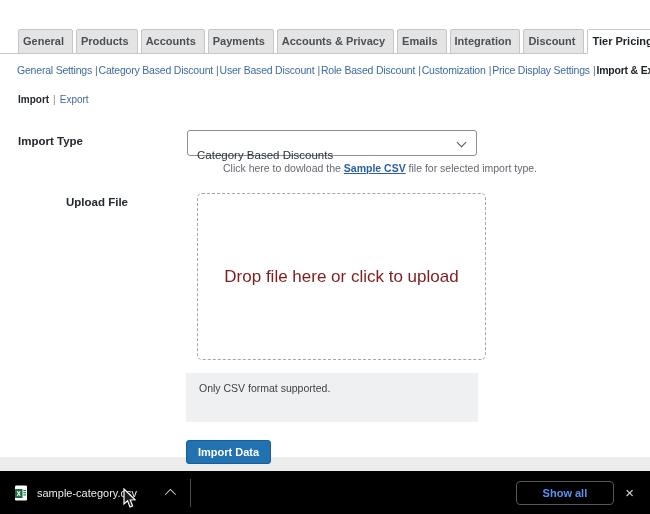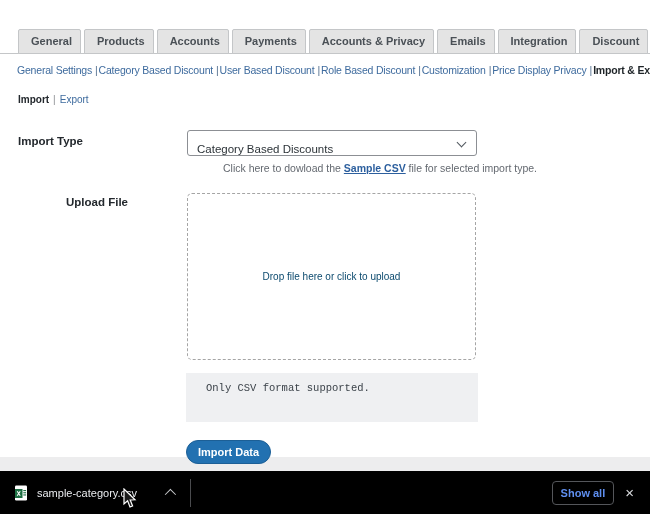--- a/index.html
+++ b/index.html
@@ -13,21 +13,21 @@
 
   
   .tabs-row {
     position: absolute; top: 29px; left: 0; right: 0;
     padding-left: 18px;
     border-bottom: 1px solid #c4c6c8;
     white-space: nowrap;
   }
   .tab {
     display: inline-block;
-    padding: 5px 8px 6px 12px;
+    padding: 5px 8px 6px 4px;
     margin-right: 3px;
     margin-bottom: -1px;
     background: #e4e4e4;
     border: 1px solid #c4c6c8;
     border-top-left-radius: 2px;
     border-top-right-radius: 2px;
     font-size: 11px;
     font-weight: 600;
     color: #4a5056;
     cursor: pointer;
@@ -70,65 +70,65 @@
   .label-upload-file { top: 196px; padding-left: 48px; }
 
   .select-box {
     position: absolute; left: 187px; top: 130px;
     width: 290px; height: 26px;
     background: #fff;
     border: 1px solid #8c8f94;
     border-radius: 3px;
     font-size: 11.5px; color: #2c3338;
     line-height: 24px;
-    padding: 6px 26px 0 9px;
+    padding: 12px 26px 0 9px;
     cursor: pointer;
   }
   .select-chevron {
     position: absolute; right: 11px; top: 8px;
     width: 7px; height: 7px;
     border-right: 1.6px solid #50575e;
     border-bottom: 1.6px solid #50575e;
     transform: rotate(45deg);
   }
 
   .help-text {
     position: absolute; left: 187px; top: 162px;
     font-size: 10.5px; color: #646970; margin-left: 36px;
   }
   .help-text a {
     color: #2c5f9e; font-weight: 700;
     text-decoration: underline; cursor: pointer;
   }
 
   .dropzone {
-    position: absolute; left: 187px; top: 193px;
+    position: absolute; left: 197px; top: 193px;
     width: 289px; height: 167px;
     border: 1.5px dashed #a5a5a5;
     border-radius: 5px;
     display: flex; align-items: center; justify-content: center;
-    font-size: 10px; color: #0c4a6e;
+    font-size: 17px; color: #7f1d1d;
     cursor: pointer;
     text-align: center;
   }
 
   .note-box {
     position: absolute; left: 186px; top: 373px;
     width: 292px; height: 49px;
     background: #eff0f2;
-    padding: 9px 20px;
-    font-size: 10.5px; color: #3c434a; font-family: Liberation Mono, monospace;
+    padding: 9px 13px;
+    font-size: 10.5px; color: #3c434a;
   }
   .note-box .note-line2 { margin-top: 9px; }
 
   .import-btn {
     position: absolute; left: 186px; top: 440px;
     background: #2271b1;
     border: 1px solid #1c5f96;
-    border-radius: 12px;
+    border-radius: 3px;
     color: #ffffff;
     font-family: "Liberation Sans", sans-serif;
     font-size: 11px; font-weight: 600;
     padding: 5px 11px;
     cursor: pointer;
     z-index: 3;
   }
 
   .bottom-gray-strip {
     position: absolute; left: 0; right: 0; top: 457px; height: 14px;
@@ -163,21 +163,21 @@
     background: #4a4b4e;
   }
   .bar-spacer { flex: 1; }
   .show-all-btn {
     border: 1px solid #54565a;
     border-radius: 4px;
     background: transparent;
     color: #5f8ff0;
     font-family: "Liberation Sans", sans-serif;
     font-size: 11px; font-weight: 600;
-    padding: 5px 8px;
+    padding: 5px 26px;
     margin-right: 11px;
     cursor: pointer;
   }
   .close-bar {
     color: #d9dbde;
     font-size: 15px;
     margin-right: 16px;
     cursor: pointer;
     line-height: 1;
   }
@@ -188,21 +188,21 @@
   }
 </style>
 </head>
 <body>
 
 <div class="tabs-row">
   <a class="tab">General</a><a class="tab">Products</a><a class="tab">Accounts</a><a class="tab">Payments</a><a class="tab">Accounts &amp; Privacy</a><a class="tab">Emails</a><a class="tab">Integration</a><a class="tab">Discount</a><a class="tab active">Tier Pricing</a>
 </div>
 
 <div class="subnav">
-  <a>General Settings</a><span class="sep">|</span><a>Category Based Discount</a><span class="sep">|</span><a>User Based Discount</a><span class="sep">|</span><a>Role Based Discount</a><span class="sep">|</span><a>Customization</a><span class="sep">|</span><a>Price Display Privacy</a><span class="sep">|</span><span class="active-sub">Import &amp; Export</span>
+  <a>General Settings</a><span class="sep">|</span><a>Category Based Discount</a><span class="sep">|</span><a>User Based Discount</a><span class="sep">|</span><a>Role Based Discount</a><span class="sep">|</span><a>Customization</a><span class="sep">|</span><a>Price Display Settings</a><span class="sep">|</span><span class="active-sub">Import &amp; Export</span>
 </div>
 
 <div class="section-links">
   <span class="current">Import</span><span class="sep">|</span><a>Export</a>
 </div>
 
 <div class="field-label label-import-type">Import Type</div>
 <div class="select-box">
   <span>Category Based Discounts</span>
   <span class="select-chevron"></span>

